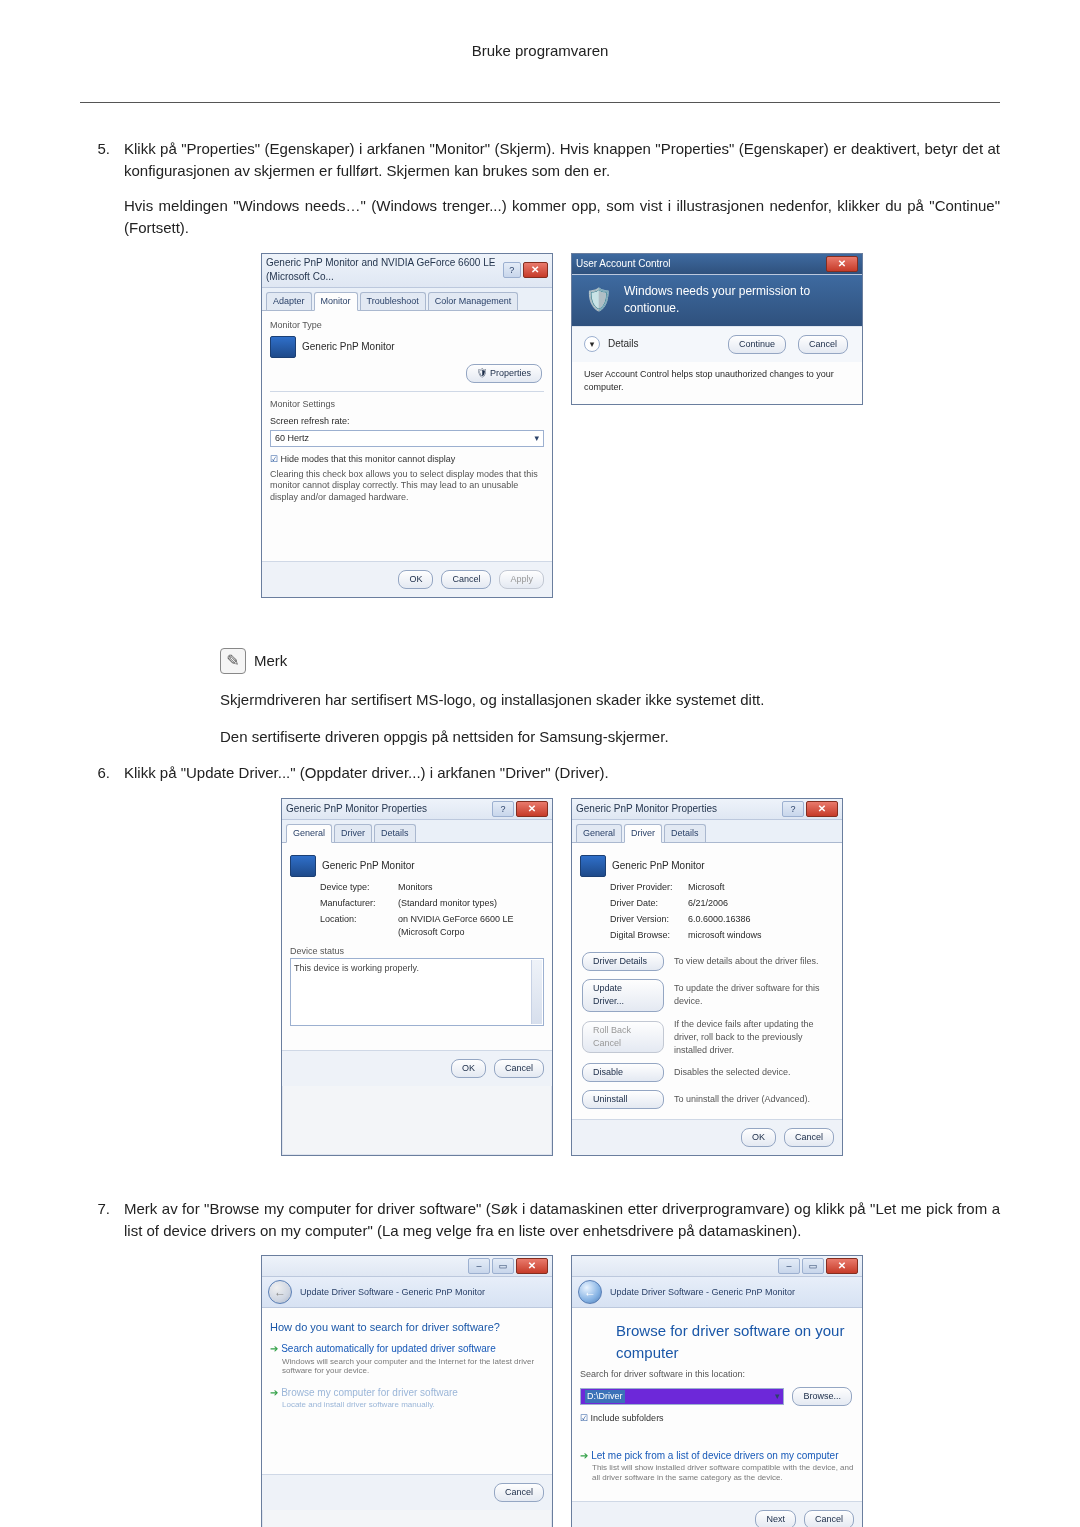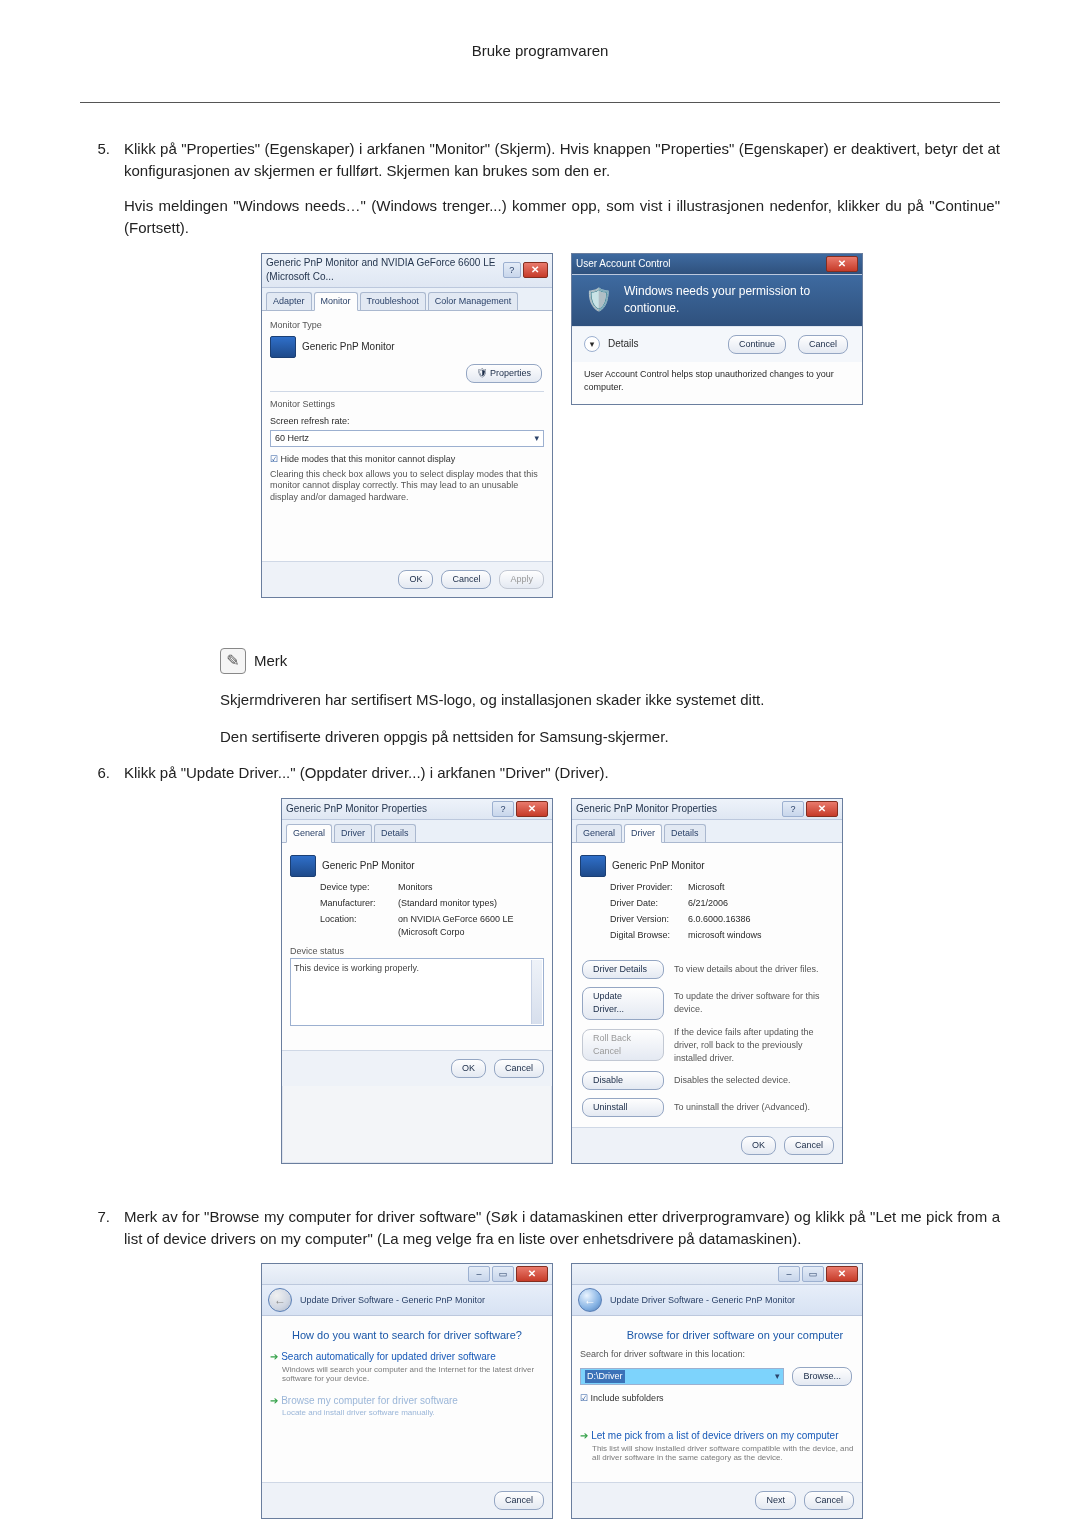--- a/index.html
+++ b/index.html
@@ -102,21 +102,21 @@
     color: #2b4269;
   }
   .tab.active {
     background: #fdfdfd;
     border-bottom: 1px solid #fdfdfd;
     margin-bottom: -1px;
   }
   .tabbody { padding: 8px; background: #fdfdfd; }
   .row { display: flex; align-items: center; gap: 6px; margin: 4px 0; }
   .grid2 { display: grid; grid-template-columns: 70px 1fr; gap: 3px 8px; font-size: 9px; }
-  .section-title { color: #1a57a8; font-size: 9px; margin: 4px 0 4px 0; text-align: center; }
+  .section-title { color: #1a57a8; font-size: 9px; margin: 4px 0 4px 0; }
   .subtle { color: #555; font-size: 9px; }
   .btn {
     display: inline-block;
     padding: 2px 10px;
     font-size: 9px;
     background: linear-gradient(#fefefe, #e4e9f2);
     border: 1px solid #94a6c3;
     border-radius: 8px;
     color: #1a2b47;
     margin: 2px;
@@ -370,21 +370,21 @@
           <div class="grid2" style="margin-left:30px;">
             <span>Driver Provider:</span>
             <span>Microsoft</span>
             <span>Driver Date:</span>
             <span>6/21/2006</span>
             <span>Driver Version:</span>
             <span>6.0.6000.16386</span>
             <span>Digital Browse:</span>
             <span>microsoft windows</span>
           </div>
-          <div style="display:grid;grid-template-columns:86px 1fr;gap:4px 8px;margin-top:16px;align-items:center;">
+          <div style="display:grid;grid-template-columns:86px 1fr;gap:4px 8px;margin-top:8px;align-items:center;">
             <span class="btn">Driver Details</span>
             <span class="subtle">To view details about the driver files.</span>
             <span class="btn">Update Driver...</span>
             <span class="subtle">To update the driver software for this device.</span>
             <span class="btn dis">Roll Back Cancel</span>
             <span class="subtle">If the device fails after updating the driver, roll back to the previously installed driver.</span>
             <span class="btn">Disable</span>
             <span class="subtle">Disables the selected device.</span>
             <span class="btn">Uninstall</span>
             <span class="subtle">To uninstall the driver (Advanced).</span>
@@ -438,24 +438,24 @@
           <span class="spacer"></span>
           <span class="minmax">–</span>
           <span class="minmax">▭</span>
           <span class="closebtn">✕</span>
         </div>
         <div class="panetop">
           <span class="backfwd">←</span>
           <span class="crumb">Update Driver Software - Generic PnP Monitor</span>
         </div>
         <div class="tabbody" style="min-height:150px;">
-          <div class="section-title" style="font-size:11px;padding-left:36px;">Browse for driver software on your computer</div>
+          <div class="section-title" style="font-size:15px;padding-left:36px;">Browse for driver software on your computer</div>
           <div class="subtle">Search for driver software in this location:</div>
           <div class="row">
-            <div class="dropdown" style="flex:1;background:#7dd3fc;align-items:flex-end;">
+            <div class="dropdown" style="flex:1;background:#6d28d9;align-items:flex-end;">
               <span style="color:#fff;background:#3b72b8;padding:0 2px;">D:\Driver</span>
             </div>
             <span class="btn">Browse...</span>
           </div>
           <div class="check">Include subfolders</div>
           <div style="height:18px;"></div>
           <div class="opt">
             <div class="opt-title link">Let me pick from a list of device drivers on my computer</div>
             <div class="desc-sub">This list will show installed driver software compatible with the device, and all driver software in the same category as the device.</div>
           </div>

